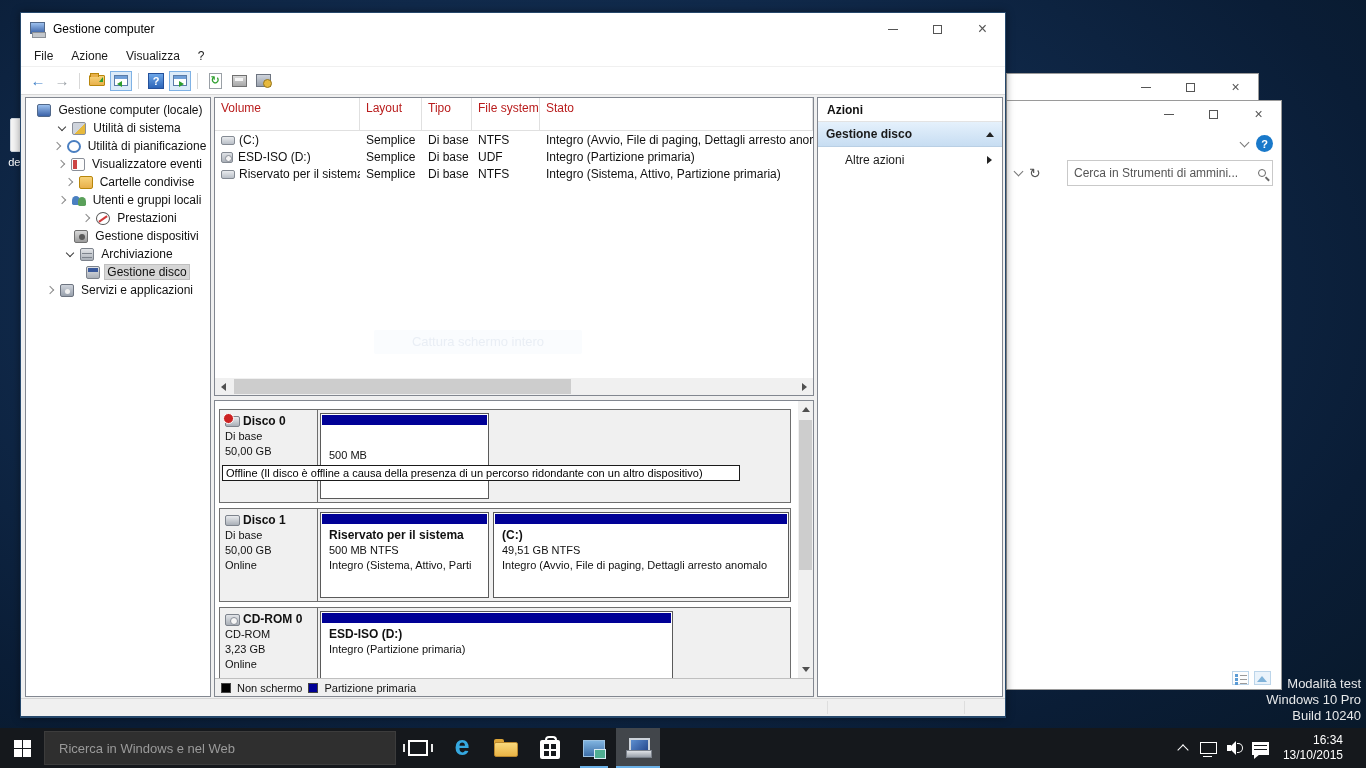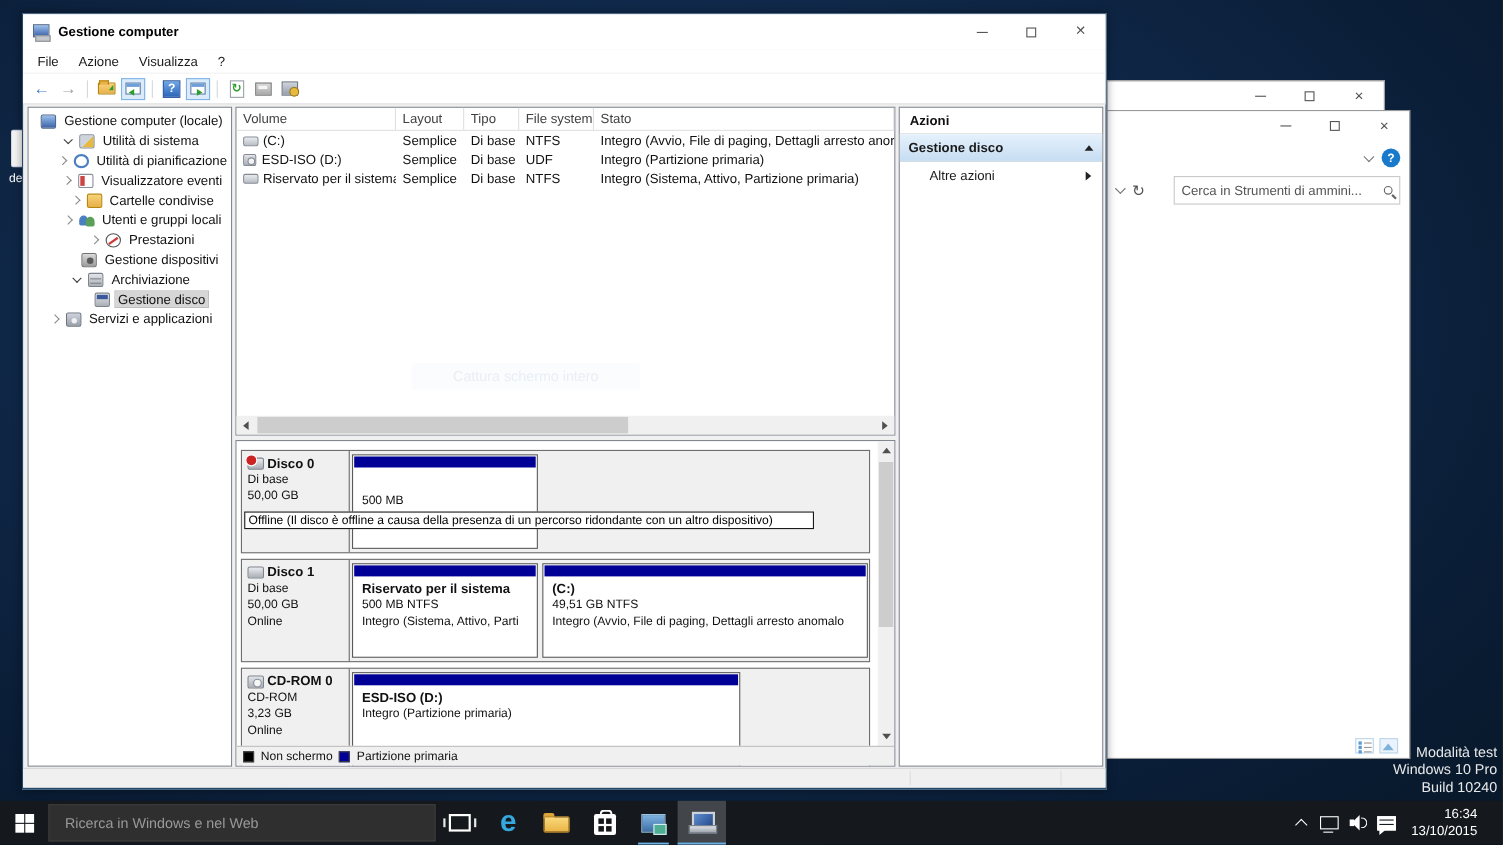--- a/index.html
+++ b/index.html
@@ -37,21 +37,21 @@
   .vt-img{background:#eaf3fb;}
   .vt-img::before{content:"";position:absolute;left:2px;bottom:2px;border-left:5px solid transparent;border-right:5px solid transparent;border-bottom:6px solid #7fb2d9;}
 
   
   #mmc{position:absolute;left:20px;top:12px;width:986px;height:706px;background:#f0f0f0;
        border:1px solid #26486b;border-bottom-width:2px;z-index:3;box-shadow:0 0 8px rgba(0,0,0,.4);}
   .titlebar{height:32px;background:#fff;display:flex;align-items:center;padding-left:9px;}
   .app-ico{width:16px;height:14px;position:relative;margin-right:7px;}
   .app-ico::before{content:"";position:absolute;left:0;top:0;width:13px;height:10px;background:linear-gradient(#9cc0ee,#3b63a8);border:1px solid #51688a;}
   .app-ico::after{content:"";position:absolute;left:2px;top:10px;width:12px;height:4px;background:#c3c7cc;border:1px solid #8b9097;}
-  .title-text{font-size:12px;color:#000;font-weight:bold;}
+  .title-text{font-size:12px;color:#000;}
   .win-btns{margin-left:auto;display:flex;}
   .win-btn{width:45px;height:32px;display:flex;align-items:center;justify-content:center;}
   .menubar{height:22px;background:#fff;display:flex;align-items:center;padding-left:4px;border-bottom:1px solid #f0f0f0;}
   .menu-item{font-size:12px;color:#1a1a1a;padding:2px 9px;}
   .toolbar{height:28px;background:#fff;display:flex;align-items:center;padding-left:6px;border-bottom:1px solid #d9d9d9;gap:2px;}
   .tb{width:22px;height:20px;display:inline-flex;align-items:center;justify-content:center;position:relative;}
   .tb-sep{width:1px;height:16px;background:#d8d8d8;margin:0 4px;}
   .arr{font-size:15px;font-weight:bold;line-height:1;}
   .arr.back{color:#3f80c8;} .arr.fwd{color:#9aa0a6;}
   .ico-folder{width:16px;height:11px;background:linear-gradient(#f7d37a,#e8b04a);border:1px solid #b8860b;border-radius:1px;position:relative;}
@@ -99,21 +99,21 @@
   .i-storage::after{content:"";position:absolute;left:1px;top:4px;right:1px;height:1px;background:#7d838c;box-shadow:0 4px 0 #7d838c;}
   .i-disk-management{background:linear-gradient(#e3e5e8,#aab0b8);border:1px solid #7d838c;}
   .i-disk-management::before{content:"";position:absolute;left:1px;top:1px;right:1px;height:4px;background:#39599c;}
   .i-services{background:linear-gradient(#cfd4dc,#98a0ac);border:1px solid #6d7480;}
   .i-services::after{content:"";position:absolute;left:4px;top:4px;width:5px;height:5px;border-radius:50%;background:#f0f0f0;}
   .tree-row.sel .tlabel{background:#d6d6d6;outline:1px solid #bfbfbf;padding:0 2px;}
   .tlabel{padding:0 2px;}
 
   
   #list-panel{position:absolute;left:0;top:0;right:0;height:299px;background:#fff;border:1px solid #828790;}
-  .vhead{display:flex;height:21px;border-bottom:1px solid #e0e0e0;font-size:12px;color:#404040;}
+  .vhead{display:flex;height:33px;border-bottom:1px solid #e0e0e0;font-size:12px;color:#b91c1c;}
   .vh{padding:3px 4px 0 6px;border-right:1px solid #e0e0e0;overflow:hidden;white-space:nowrap;}
   .vrow{display:flex;height:17px;font-size:12px;color:#111;align-items:center;}
   .vc{padding:0 4px 0 6px;overflow:hidden;white-space:nowrap;flex:0 0 auto;}
   .c0{width:145px;} .c1{width:62px;} .c2{width:50px;} .c3{width:68px;} .c4{flex:1 1 auto;width:auto;}
   .li-drive{display:inline-block;width:14px;height:9px;background:linear-gradient(#e9ebee,#b9bfc7);border:1px solid #848a93;border-radius:2px;margin-right:4px;vertical-align:-1px;}
   .li-cd{display:inline-block;width:12px;height:11px;background:linear-gradient(#dfe2e6,#aab0b8);border:1px solid #848a93;border-radius:2px;margin-right:5px;position:relative;vertical-align:-2px;}
   .li-cd::after{content:"";position:absolute;left:3px;top:2px;width:5px;height:5px;border-radius:50%;background:#f3f3f3;border:1px solid #8a8f99;}
   .ghost{position:absolute;left:159px;top:232px;width:208px;height:24px;background:#fafcfe;color:#e9eef5;font-size:13px;text-align:center;line-height:24px;border-radius:2px;}
   .hscroll{position:absolute;left:0;right:0;bottom:0;height:17px;background:#f0f0f0;display:flex;align-items:center;}
   .sarr{width:17px;height:17px;display:flex;align-items:center;justify-content:center;}

